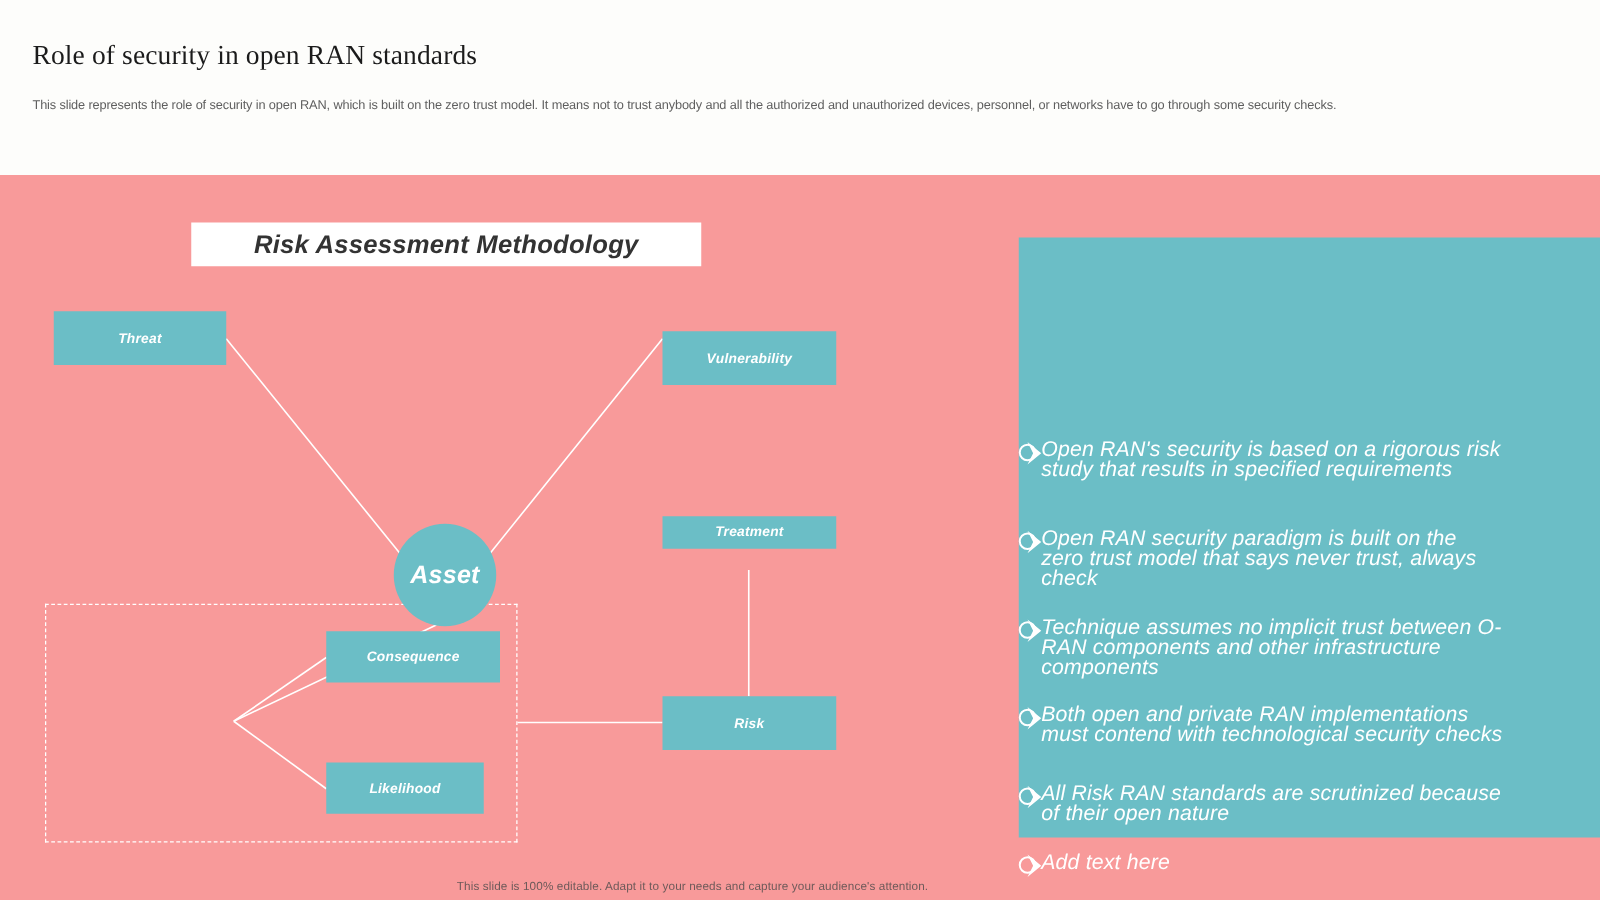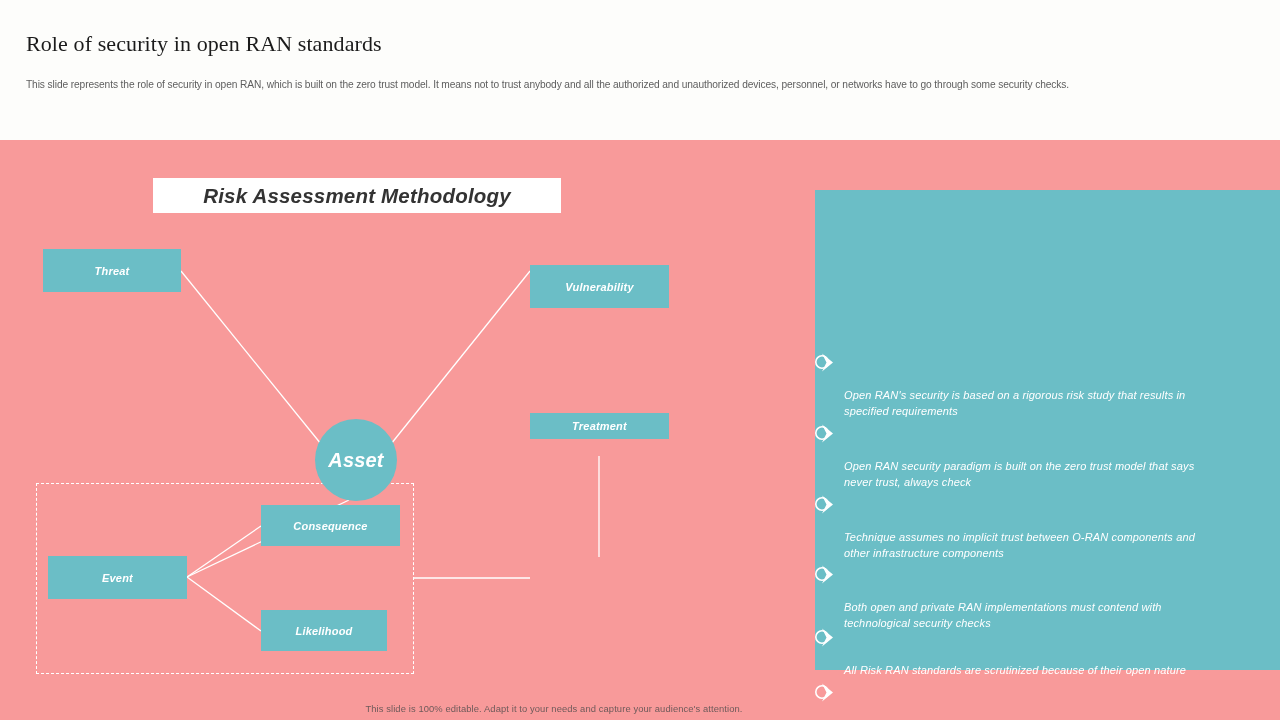--- a/index.html
+++ b/index.html
@@ -153,27 +153,26 @@
   }
   .bullet-marker {
     position: absolute;
     left: -7px;
     width: 34px;
     height: 22px;
     flex: 0 0 auto;
   }
   .bullet-text {
     position: absolute;
-    left: 29px;
+    left: 18px;
     width: 370px;
-    font-size: 11px;
+    font-size: 17px;
     line-height: 16px;
     color: #ffffff;
     letter-spacing: 0.15px;
-    margin-top: 35px;
   }
 
   
   #footer-note {
     position: absolute;
     left: 0;
     top: 703px;
     width: 1108px;
     text-align: center;
     font-size: 9.4px;
@@ -233,25 +232,25 @@
       </div>
       <div class="node circle" id="node-asset">
         <span>Asset</span>
       </div>
       <div class="node" id="node-treatment">
         <span>Treatment</span>
       </div>
       <div class="node" id="node-consequence">
         <span>Consequence</span>
       </div>
-      <div class="node" id="node-event">
-        <span>Event</span>
-      </div>
       <div class="node" id="node-likelihood">
         <span>Likelihood</span>
+      </div>
+      <div class="node" id="node-risk">
+        <span>Risk</span>
       </div>
     </div>
 
     <div id="right-panel">
       <div id="bullet-list">
           <div class="bullet-row" style="top: 162px;">
             <span class="bullet-marker"><svg viewBox="0 0 34 22" width="34" height="22">
                 <circle cx="14" cy="10" r="6.2" fill="none" stroke="#ffffff" stroke-width="1.6"></circle>
                 <path d="M14 1.5 L25 10.5 L14 19.5 L18.5 10.5 Z" fill="#ffffff"></path>
               </svg></span>

